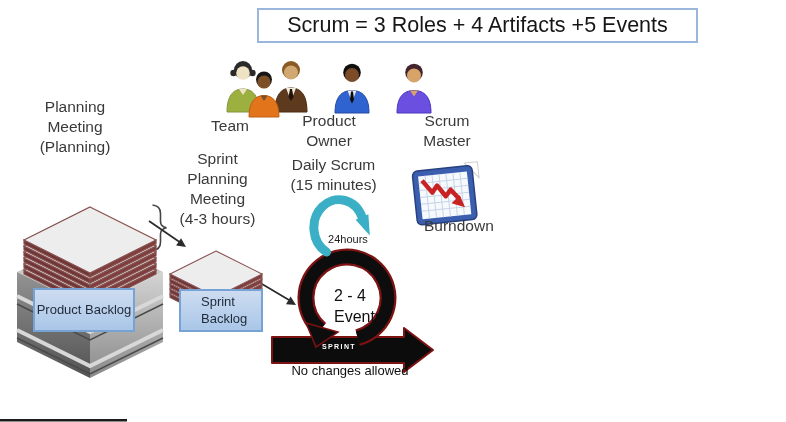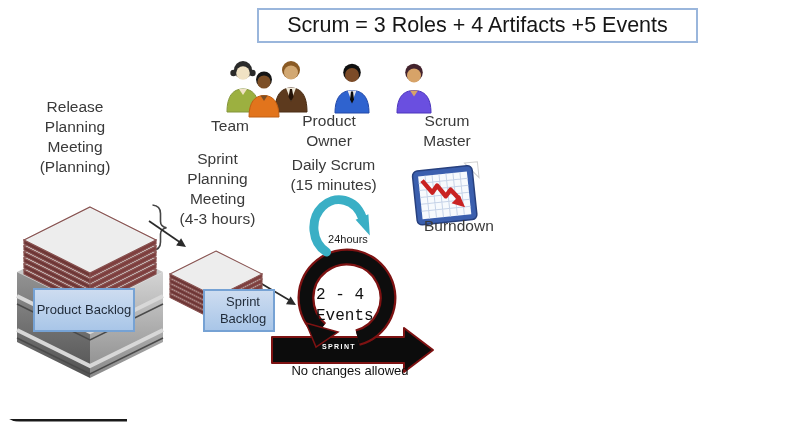--- a/index.html
+++ b/index.html
@@ -1,53 +1,52 @@
 <!DOCTYPE html>
 <html><head>
 <meta charset="utf-8">
 <style>
   html,body{margin:0;padding:0;background:#fff;}
   .canvas{
     position:relative;width:786px;height:422px;background:#ffffff;
-    font-family:"Liberation Sans",sans-serif;color:#333;overflow:hidden;border-radius:20px;
+    font-family:"Liberation Sans",sans-serif;color:#333;overflow:hidden;
   }
   .abs{position:absolute;}
   .lbl{font-size:15.5px;line-height:1.3;text-align:center;color:#3a3a3a;z-index:3;}
   .lbl-left{text-align:left;}
   .title-box{
     left:257px;top:8px;width:437px;height:31px;border:2px solid #9ab6dc;
     background:#fff;text-align:center;line-height:31px;font-size:21.5px;color:#161616;z-index:3;
   }
   .backlog-box{
     border:2px solid #76a2d4;
     background:linear-gradient(#cddcf0,#a9c6e8);
     font-size:13px;color:#1f2a38;line-height:1.25;z-index:4;
     display:flex;align-items:center;justify-content:center;text-align:center;
   }
-  .backlog-box.leftalign{justify-content:flex-start;text-align:center;padding-left:8px;margin-left:24px;}
+  .backlog-box.leftalign{justify-content:flex-start;text-align:left;padding-left:20px;}
   .svg-layer{left:0;top:0;z-index:1;pointer-events:none;}
   .icon-svg{z-index:2;}
   .cycle-lbl{font-size:11px;color:#222;text-align:center;z-index:3;}
   .sprint-lbl{
     left:272px;top:343px;width:134px;text-align:center;color:#ffffff;
     font-size:7px;font-weight:bold;letter-spacing:1.4px;z-index:3;
   }
   .weeks-lbl{font-size:16px;line-height:1.32;color:#101010;text-align:left;z-index:3;}
   .note-lbl{font-size:13px;color:#101010;text-align:center;z-index:3;}
   .burndown-rot{transform:rotate(-6deg);}
 </style>
 </head>
 <body>
 
 <div class="canvas">
 
   <div class="abs title-box">Scrum = 3 Roles + 4 Artifacts +5 Events</div>
 
   <div class="abs lbl" style="left:10px;top:97px;width:130px;">
-    <div>Release</div>
     <div>Planning</div>
     <div>Meeting</div>
     <div>(Planning)</div>
   </div>
 
   <svg class="abs icon-svg" style="left:14px;top:192px;" width="152" height="192" viewBox="0 0 152 192">
     <defs>
       <linearGradient id="gL" x1="0" y1="0" x2="0" y2="1">
         <stop offset="0" stop-color="#939393"></stop>
           <stop offset="1" stop-color="#525252"></stop>
@@ -184,21 +183,21 @@
       <rect x="8.5" y="11.5" width="49" height="43" fill="#f7fafd"></rect>
       <path d="M15.5 11.5V54.5 M22.5 11.5V54.5 M29.5 11.5V54.5 M36.5 11.5V54.5 M43.5 11.5V54.5 M50.5 11.5V54.5 M8.5 18.5H57.5 M8.5 25.5H57.5 M8.5 32.5H57.5 M8.5 39.5H57.5 M8.5 46.5H57.5" stroke="#c6d3e8" stroke-width="1" fill="none"></path>
       <path d="M12 16 L21 29 L26.5 22.5 L34 34 L39.5 28 L47 38" stroke="#c92222" stroke-width="4.5" fill="none" stroke-linejoin="round"></path>
       <polygon points="52,47 48,34.5 39,41.5" fill="#c92222"></polygon>
     </g>
   </svg>
   <div class="abs lbl lbl-left" style="left:424px;top:216px;width:95px;">
     <div>Burndown</div>
   </div>
 
-  <div class="abs weeks-lbl" style="left:316px;top:285px;width:70px;font-family:Liberation Mono, monospace;">
+  <div class="abs weeks-lbl" style="left:334px;top:285px;width:70px;">
     <div>2 - 4</div>
     <div>Events</div>
   </div>
 
   <div class="abs sprint-lbl">SPRINT</div>
 
   <div class="abs note-lbl" style="left:255px;top:363px;width:190px;">No changes allowed</div>
 
   <svg class="abs svg-layer" width="786" height="422" viewBox="0 0 786 422">
 

